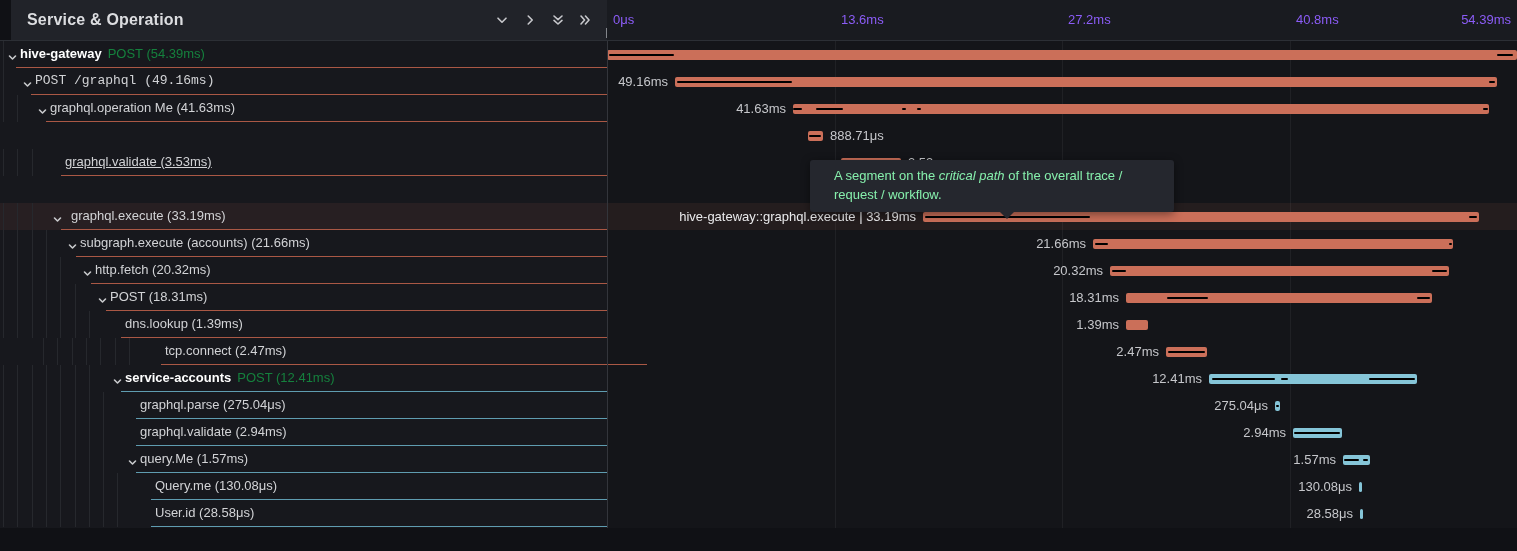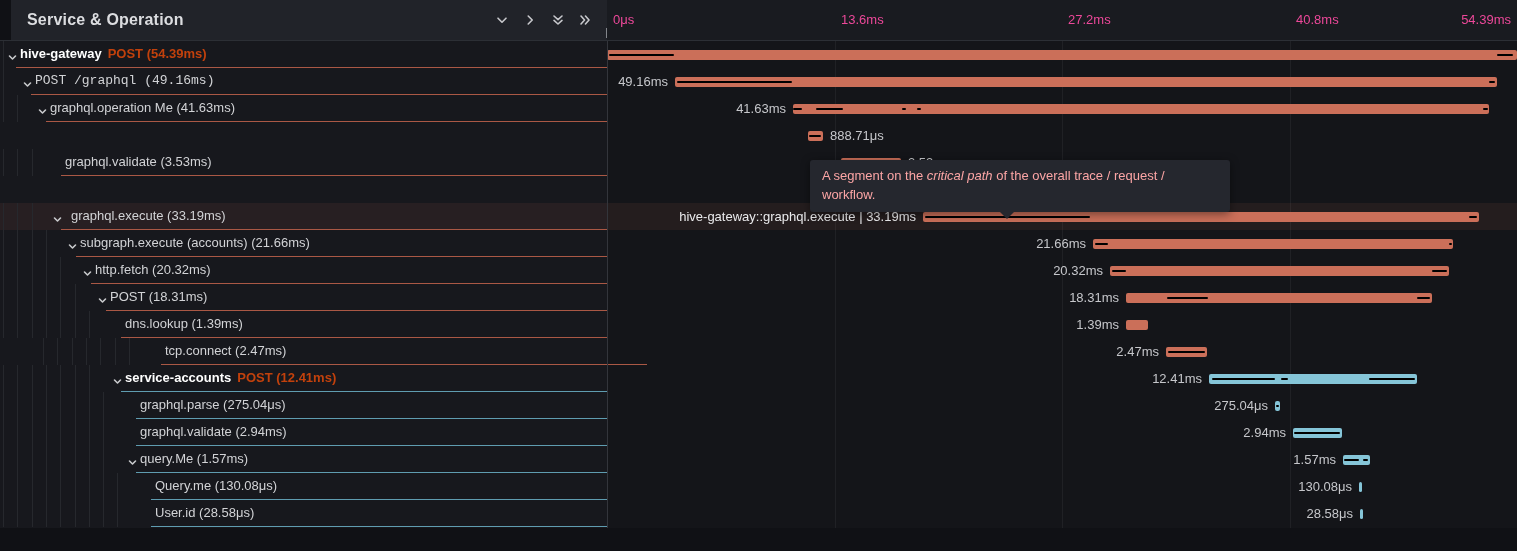--- a/index.html
+++ b/index.html
@@ -19,48 +19,48 @@
 
   
   .header { position:absolute; top:0; left:0; width:1517px; height:41px; z-index:4; }
   .header-left  { position:absolute; top:0; left:11px; width:607px; height:41px; background:#212329; }
   .header-right { position:absolute; top:0; left:607px; width:910px; height:41px; background:#191b20; }
   .header-border { position:absolute; top:40px; left:0; width:1517px; height:1px; background:#2c2f35; }
   .panel-title { position:absolute; left:16px; top:0; line-height:40px; font-size:16px; font-weight:600; color:#dcdde0; letter-spacing:.2px; }
   .hicon { position:absolute; top:11px; width:18px; height:18px; color:#c7c8cc; cursor:pointer; display:flex; align-items:center; justify-content:center; }
   .hicon svg { display:block; }
   .resize-handle { position:absolute; left:591px; top:25px; width:14px; height:14px; color:#9fa2a8; font-size:11px; letter-spacing:1px; text-align:center; line-height:14px; cursor:col-resize; }
-  .tick { position:absolute; top:0; line-height:40px; font-size:13px; color:#ec4899; white-space:nowrap; }
+  .tick { position:absolute; top:0; line-height:40px; font-size:13px; color:#8b5cf6; white-space:nowrap; }
 
   
   .rows { position:absolute; top:41px; left:0; width:1517px; height:486px; z-index:2; }
   .row  { position:absolute; left:0; width:1517px; height:27px; cursor:pointer; }
   .row.hl { background:rgba(205,113,90,0.085); }
   .tree-cell { position:absolute; left:0; top:0; width:607px; height:27px; overflow:hidden; }
   .guide { position:absolute; top:0; width:1px; height:27px; background:#26282d; }
   .chev { position:absolute; top:8px; width:11px; height:11px; color:#c9cacd; }
   .tree-text { position:absolute; top:0; line-height:26px; font-size:13px; color:#d2d3d6; white-space:nowrap; }
   .tree-text b { color:#ffffff; font-weight:700; }
-  .tree-text .rest { margin-left:6px; color:#c2410c;font-weight:bold; }
+  .tree-text .rest { margin-left:6px; color:#15803d; }
   .underline { position:absolute; bottom:0; right:0; height:1px; }
   .u-primary   { background:#aa5845; }
   .u-secondary { background:#5f9cb0; }
 
   .bar { position:absolute; top:9px; height:10px; border-radius:2px; }
   .b-primary   { background:#cb6f59; }
   .b-secondary { background:#85c5d8; }
   .crit { position:absolute; top:4px; height:2px; background:#000; border-radius:1px; }
   .bar-label { position:absolute; top:0; line-height:27px; font-size:13px; color:#c6c7cb; white-space:nowrap; }
   .bar-label.bright { color:#eaeaec; }
 
   
   .tooltip {
-    position:absolute; left:810px; top:160px; width:420px; z-index:10;
-    background:#25272e; border-radius:3px; padding:6px 12px 8px 12px;
-    font-size:13px; line-height:19px; color:#fca5a5;
+    position:absolute; left:810px; top:160px; width:364px; z-index:10;
+    background:#25272e; border-radius:3px; padding:6px 12px 8px 24px;
+    font-size:13px; line-height:19px; color:#86efac;
     box-shadow:0 2px 10px rgba(0,0,0,0.45);
   }
   .tooltip i { font-style:italic; }
   .tooltip-caret {
     position:absolute; left:190px; bottom:-7px; width:0; height:0;
     border-left:7px solid transparent; border-right:7px solid transparent;
     border-top:7px solid #25272e;
   }
 </style>
 </head>
@@ -164,21 +164,21 @@
         <div class="bar-label" style="left: 830px;">888.71μs</div>
         <div class="bar b-primary" style="left: 808px; width: 15px;">
           <div class="crit" style="left: 1px; width: 12px;"></div>
         </div>
       </div>
       <div class="row" style="top: 108px;">
         <div class="tree-cell">
           <div class="guide" style="left: 3px;"></div>
           <div class="guide" style="left: 17.3px;"></div>
           <div class="guide" style="left: 31.6px;"></div>
-          <div class="tree-text" style="left: 65px;">graphql.validate (3.53ms)</div>
+          <div class="tree-text" style="left: 65px; text-decoration: underline;">graphql.validate (3.53ms)</div>
           <div class="underline u-primary" style="left: 61px;"></div>
         </div>
         <div class="bar-label" style="left: 908px;">3.53ms</div>
         <div class="bar b-primary" style="left: 841px; width: 60px;"></div>
       </div>
       <div class="row" style="top: 135px;">
         <div class="bar-label" style="left: 888px;">359.13μs</div>
         <div class="bar b-primary" style="left: 875px; width: 6px;"></div>
       </div>
       <div class="row hl" style="top: 162px;">

